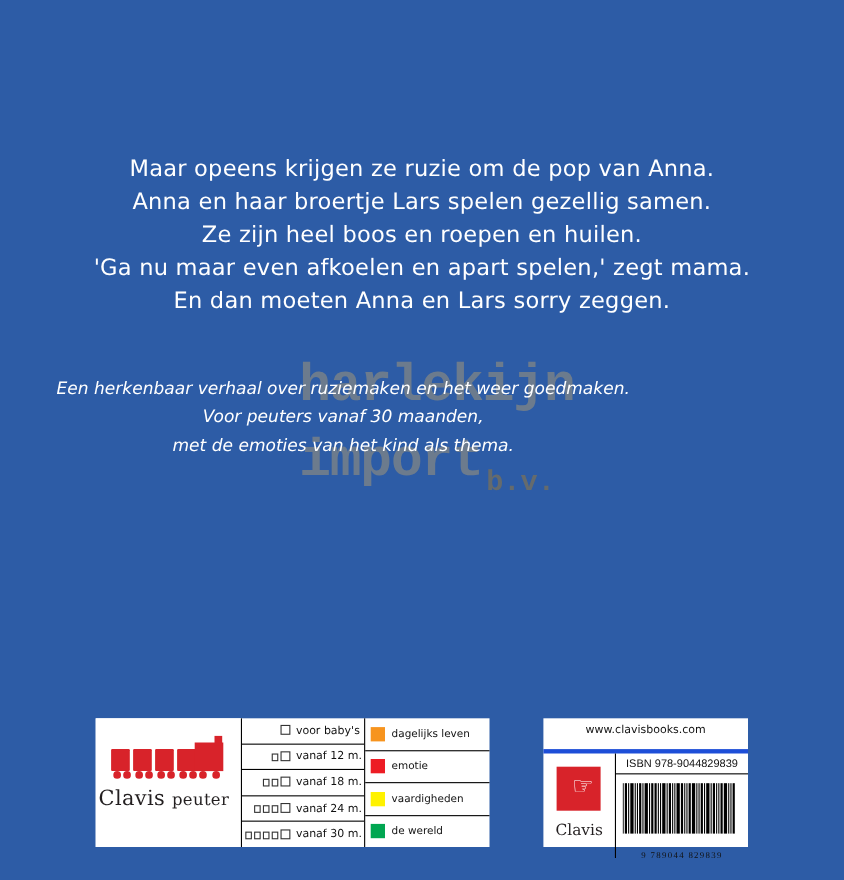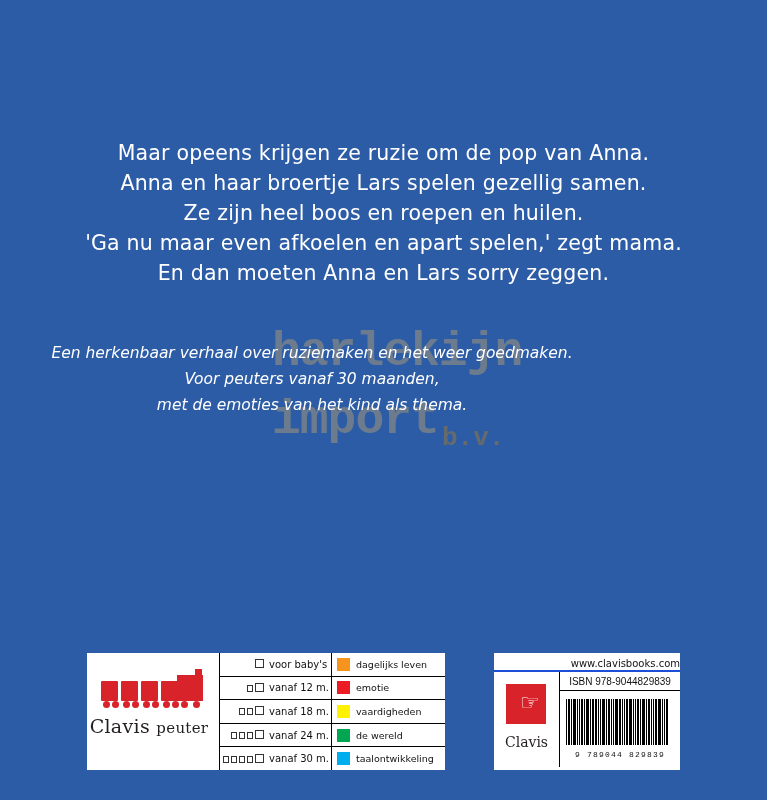--- a/index.html
+++ b/index.html
@@ -225,27 +225,27 @@
     position: absolute;
     left: 494px;
     top: 653px;
     width: 186px;
     height: 117px;
     background: #ffffff;
     z-index: 4;
     box-sizing: border-box;
   }
   .site-url {
-    text-align: right;
+    text-align: center;
     font-family: "DejaVu Sans", sans-serif;
     font-size: 10px;
     color: #111;
     padding-top: 5px;
-    border-bottom: 2px solid #1d4ed8;
-    padding-bottom: 1px;
+    border-bottom: 4px solid #1d4ed8;
+    padding-bottom: 12px;
   }
   .panel-body {
     display: flex;
     height: 95px;
   }
   .clavis-logo-cell {
     width: 66px;
     border-right: 1px solid #000;
     box-sizing: border-box;
     position: relative;
@@ -300,25 +300,25 @@
     overflow: hidden;
   }
   .barcode i {
     display: block;
     background: #000;
     height: 46px;
     margin-right: 1px;
   }
   .barcode-num {
     text-align: center;
-    font-family: Liberation Mono, monospace;
+    font-family: Liberation Serif, serif;
     font-size: 8px;
     letter-spacing: 1.2px;
     color: #111;
-    margin-top: 5px;
+    margin-top: 15px;
   }
 </style>
 </head>
 <body>
 
 <div class="page">
 
   <div class="watermark">
     <div class="w1">harlekijn</div>
     <div class="w2">import</div>
@@ -419,24 +419,20 @@
         <div class="theme-label">emotie</div>
       </div>
       <div class="theme-row">
         <div class="swatch" style="background:#fff200"></div>
         <div class="theme-label">vaardigheden</div>
       </div>
       <div class="theme-row">
         <div class="swatch" style="background:#00a651"></div>
         <div class="theme-label">de wereld</div>
       </div>
-      <div class="theme-row">
-        <div class="swatch" style="background:#00aeef"></div>
-        <div class="theme-label">taalontwikkeling</div>
-      </div>
     </div>
   </div>
 
   <div class="right-panel">
     <div class="site-url">www.clavisbooks.com</div>
     <div class="panel-body">
       <div class="clavis-logo-cell">
         <div class="clavis-square"></div>
         <div class="clavis-key">☞</div>
         <div class="clavis-word">Clavis</div>

